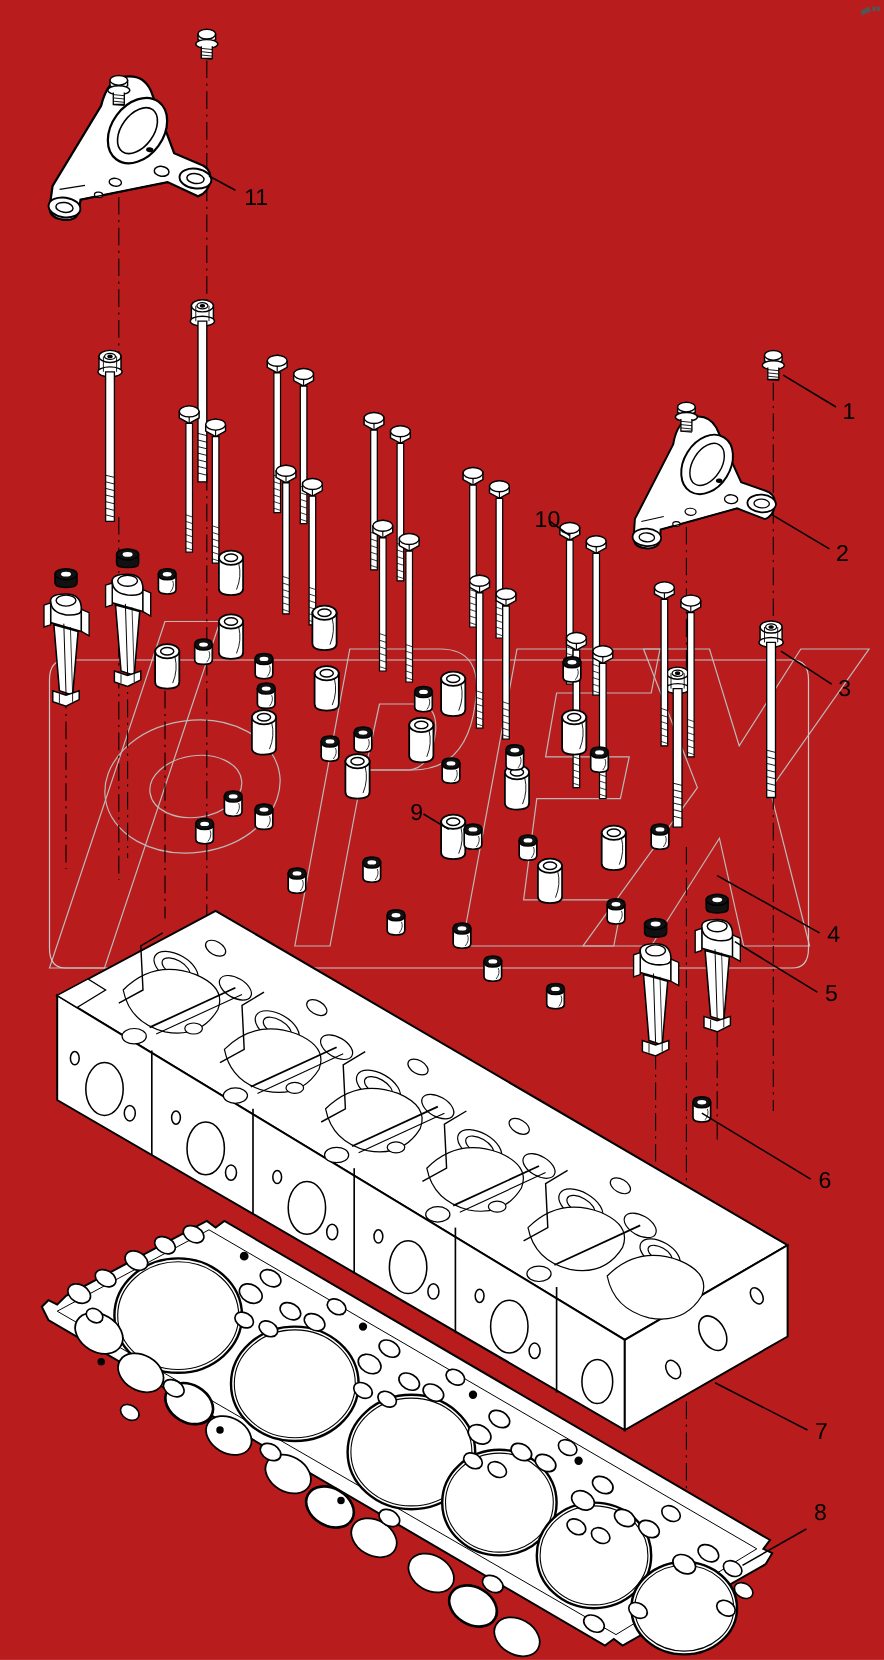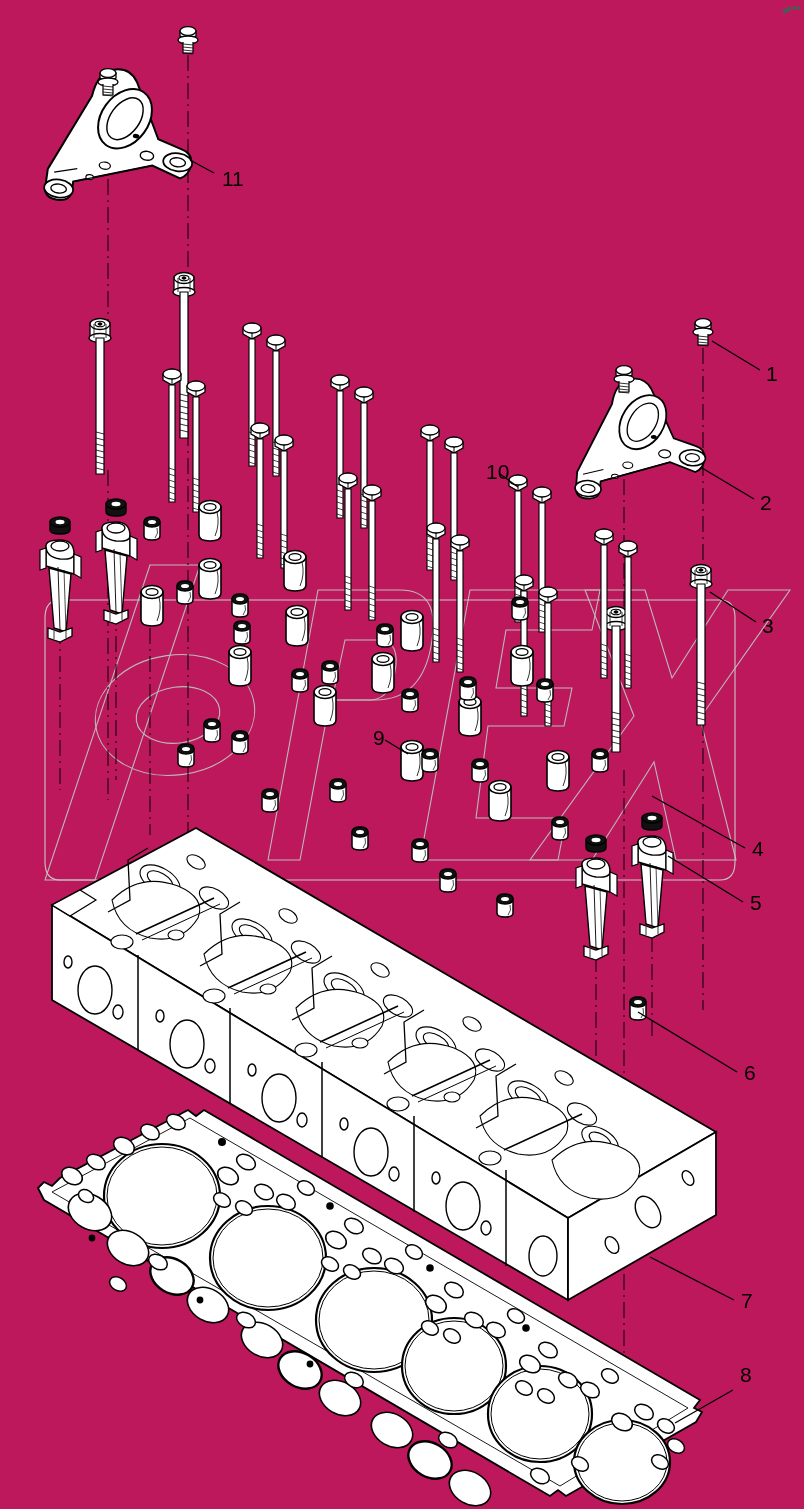--- a/index.html
+++ b/index.html
@@ -1,18 +1,18 @@
 <!DOCTYPE html>
 <html><head>
 <meta charset="utf-8">
 <style>
   html,body{margin:0;padding:0;background:#ffffff;}
   body{width:804px;height:1509px;overflow:hidden;
        font-family:"Liberation Sans","DejaVu Sans",sans-serif;}
-  #stage{position:relative;width:804px;height:1509px;background:#be185d;}
+  #stage{position:relative;width:804px;height:1509px;background:#b91c1c;}
   svg.layer{position:absolute;left:0;top:0;width:804px;height:1509px;}
   .callout-num{font-family:"Liberation Sans","DejaVu Sans",sans-serif;
                font-size:21px;fill:#000;}
   .wm{fill:none;stroke:#b9b9b9;stroke-width:1.1;}
 </style>
 </head>
 <body>
 
 <div id="stage">
 

